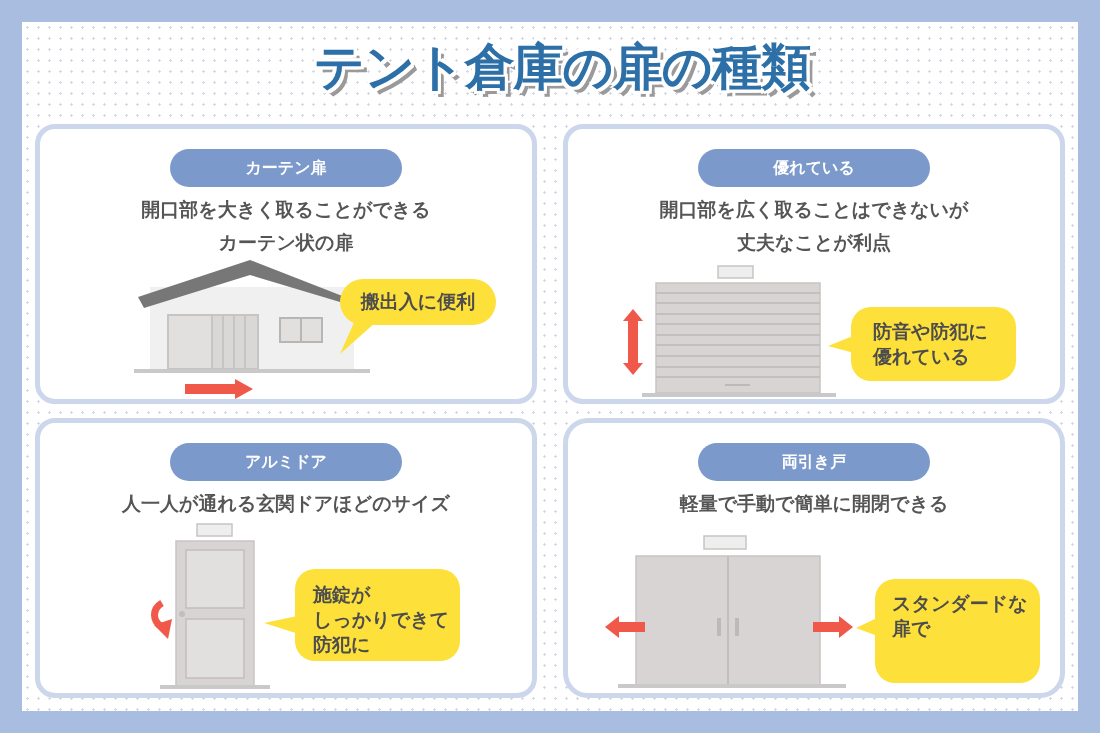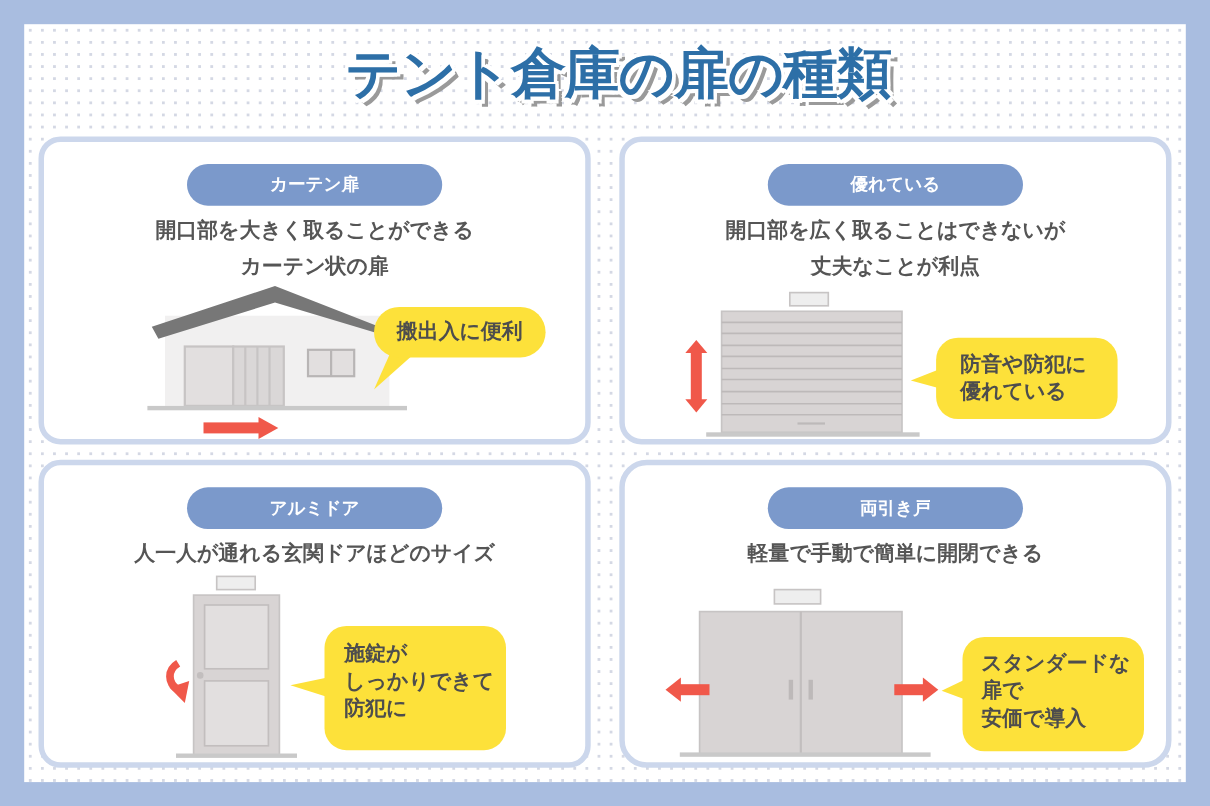--- a/index.html
+++ b/index.html
@@ -134,21 +134,21 @@
     <circle cx="142" cy="191" r="3" fill="#c2bebe"></circle>
     <rect x="120" y="262" width="110" height="4" fill="#c9c9c9"></rect>
   </svg>
   <svg style="left:108px;top:178px;width:28px;height:40px;">
     <path d="M14,2 C4,8 4,20 14,26" stroke="#f0584a" stroke-width="7" fill="none"></path>
     <polygon points="6,24 24,18 20,38" fill="#f0584a"></polygon>
   </svg>
   <svg style="left:0;top:0;width:502px;height:280px;">
     <polygon points="262,192 224,200 262,212" fill="#fde13a"></polygon>
   </svg>
-  <div class="bubble" style="left:255px;top:146px;width:165px;height:113px;padding:13px 0 0 18px;">
+  <div class="bubble" style="left:255px;top:146px;width:165px;height:92px;padding:13px 0 0 18px;">
     <div>施錠が</div>
     <div>しっかりできて</div>
     <div>防犯に</div>
   </div>
 </div>
 
 <div class="card card-br">
   <div class="pill">両引き戸</div>
   <div class="desc">
     <div>軽量で手動で簡単に開閉できる</div>
@@ -168,15 +168,14 @@
   <svg style="left:245px;top:193px;width:40px;height:22px;">
     <rect x="0" y="6" width="27" height="10" fill="#f0584a"></rect>
     <polygon points="40,11 26,0 26,22" fill="#f0584a"></polygon>
   </svg>
   <svg style="left:0;top:0;width:502px;height:280px;">
     <polygon points="315,192 288,205 315,215" fill="#fde13a"></polygon>
   </svg>
   <div class="bubble" style="left:307px;top:156px;width:165px;height:104px;padding:12px 0 0 17px;">
     <div>スタンダードな</div>
     <div>扉で</div>
-    <div>安価で導入</div>
   </div>
 </div>
 
 </body></html>

